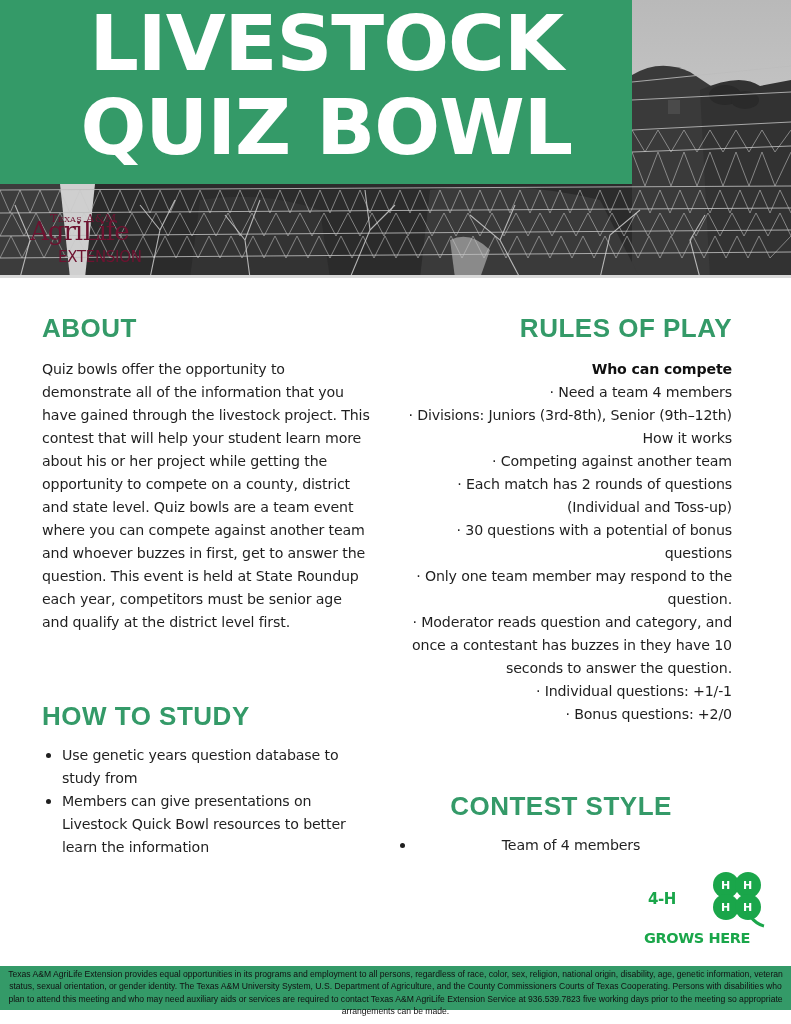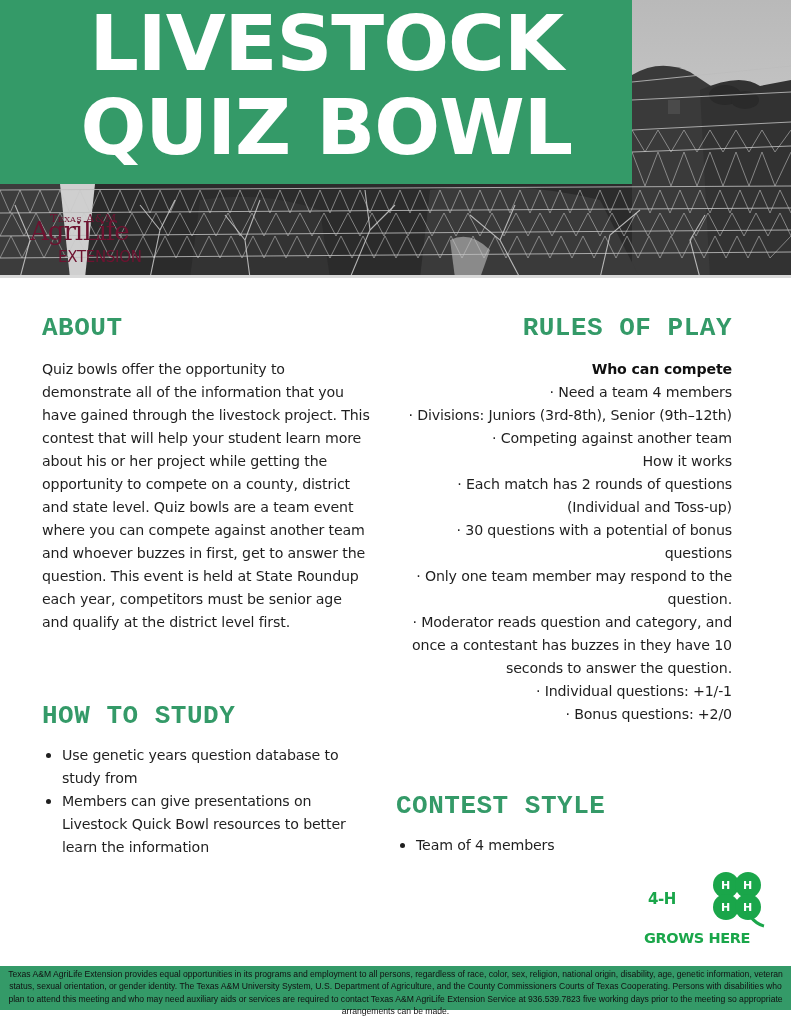--- a/index.html
+++ b/index.html
@@ -55,42 +55,42 @@
   .agrilife-logo .ext {
     position: absolute; left: 30px; top: 36px; font-family: "DejaVu Sans", sans-serif;
     font-size: 15px; letter-spacing: -0.3px;
   }
 
   
   .col-left { position: absolute; left: 42px; top: 312px; width: 330px; }
   .col-right { position: absolute; left: 402px; top: 312px; width: 330px; text-align: right; }
 
   .section-head {
-    font-family: Liberation Mono, monospace; font-weight: bold;
+    font-family: Liberation Sans, sans-serif; font-weight: bold;
     color: #349a68; font-size: 26px; line-height: 32px; letter-spacing: 0.5px;
   }
   .body-text {
     font-family: "DejaVu Sans", sans-serif; font-size: 14.2px; line-height: 23px;
     color: #1f1f1f; letter-spacing: -0.15px;
   }
   .about-head { margin-bottom: 14px; }
 
   .study { position: absolute; left: 42px; top: 700px; width: 330px; }
   .study .section-head { margin-bottom: 12px; }
   ul.bullets { list-style: none; }
   ul.bullets li { position: relative; padding-left: 20px; }
   ul.bullets li::before {
     content: ""; position: absolute; left: 4px; top: 9px; width: 5px; height: 5px;
     border-radius: 50%; background: #1f1f1f;
   }
 
   .rules .section-head { margin-bottom: 14px; }
   .rules .sub-bold { font-weight: bold; color: #111; }
 
-  .contest { position: absolute; left: 396px; top: 790px; width: 330px; }
+  .contest { position: absolute; left: 396px; top: 790px; width: 330px; text-align: center; }
   .contest .section-head { margin-bottom: 12px; }
 
   
   .fourh-logo { position: absolute; left: 640px; top: 868px; width: 135px; height: 85px; }
   .fourh-logo .fh {
     position: absolute; left: 8px; top: 22px; font-family: "DejaVu Sans", sans-serif;
     font-weight: bold; font-size: 15px; color: #1aa64a; letter-spacing: -0.5px;
   }
   .fourh-logo .grows {
     position: absolute; left: 4px; top: 62px; font-family: "DejaVu Sans", sans-serif;
@@ -183,22 +183,22 @@
     <li>Members can give presentations on Livestock Quick Bowl resources to better learn the information</li>
   </ul>
 </div>
 
 <div class="col-right rules">
   <h2 class="section-head">RULES OF PLAY</h2>
   <div class="body-text">
     <div class="sub-bold">Who can compete</div>
     <div>· Need a team 4 members</div>
     <div>· Divisions: Juniors (3rd-8th), Senior (9th–12th)</div>
+    <div>How it works</div>
     <div>· Competing against another team</div>
-    <div>How it works</div>
     <div>· Each match has 2 rounds of questions (Individual and Toss-up)</div>
     <div>· 30 questions with a potential of bonus questions</div>
     <div>· Only one team member may respond to the question.</div>
     <div>· Moderator reads question and category, and once a contestant has buzzes in they have 10 seconds to answer the question.</div>
     <div>· Individual questions: +1/-1</div>
     <div>· Bonus questions: +2/0</div>
   </div>
 </div>
 
 <div class="contest">

